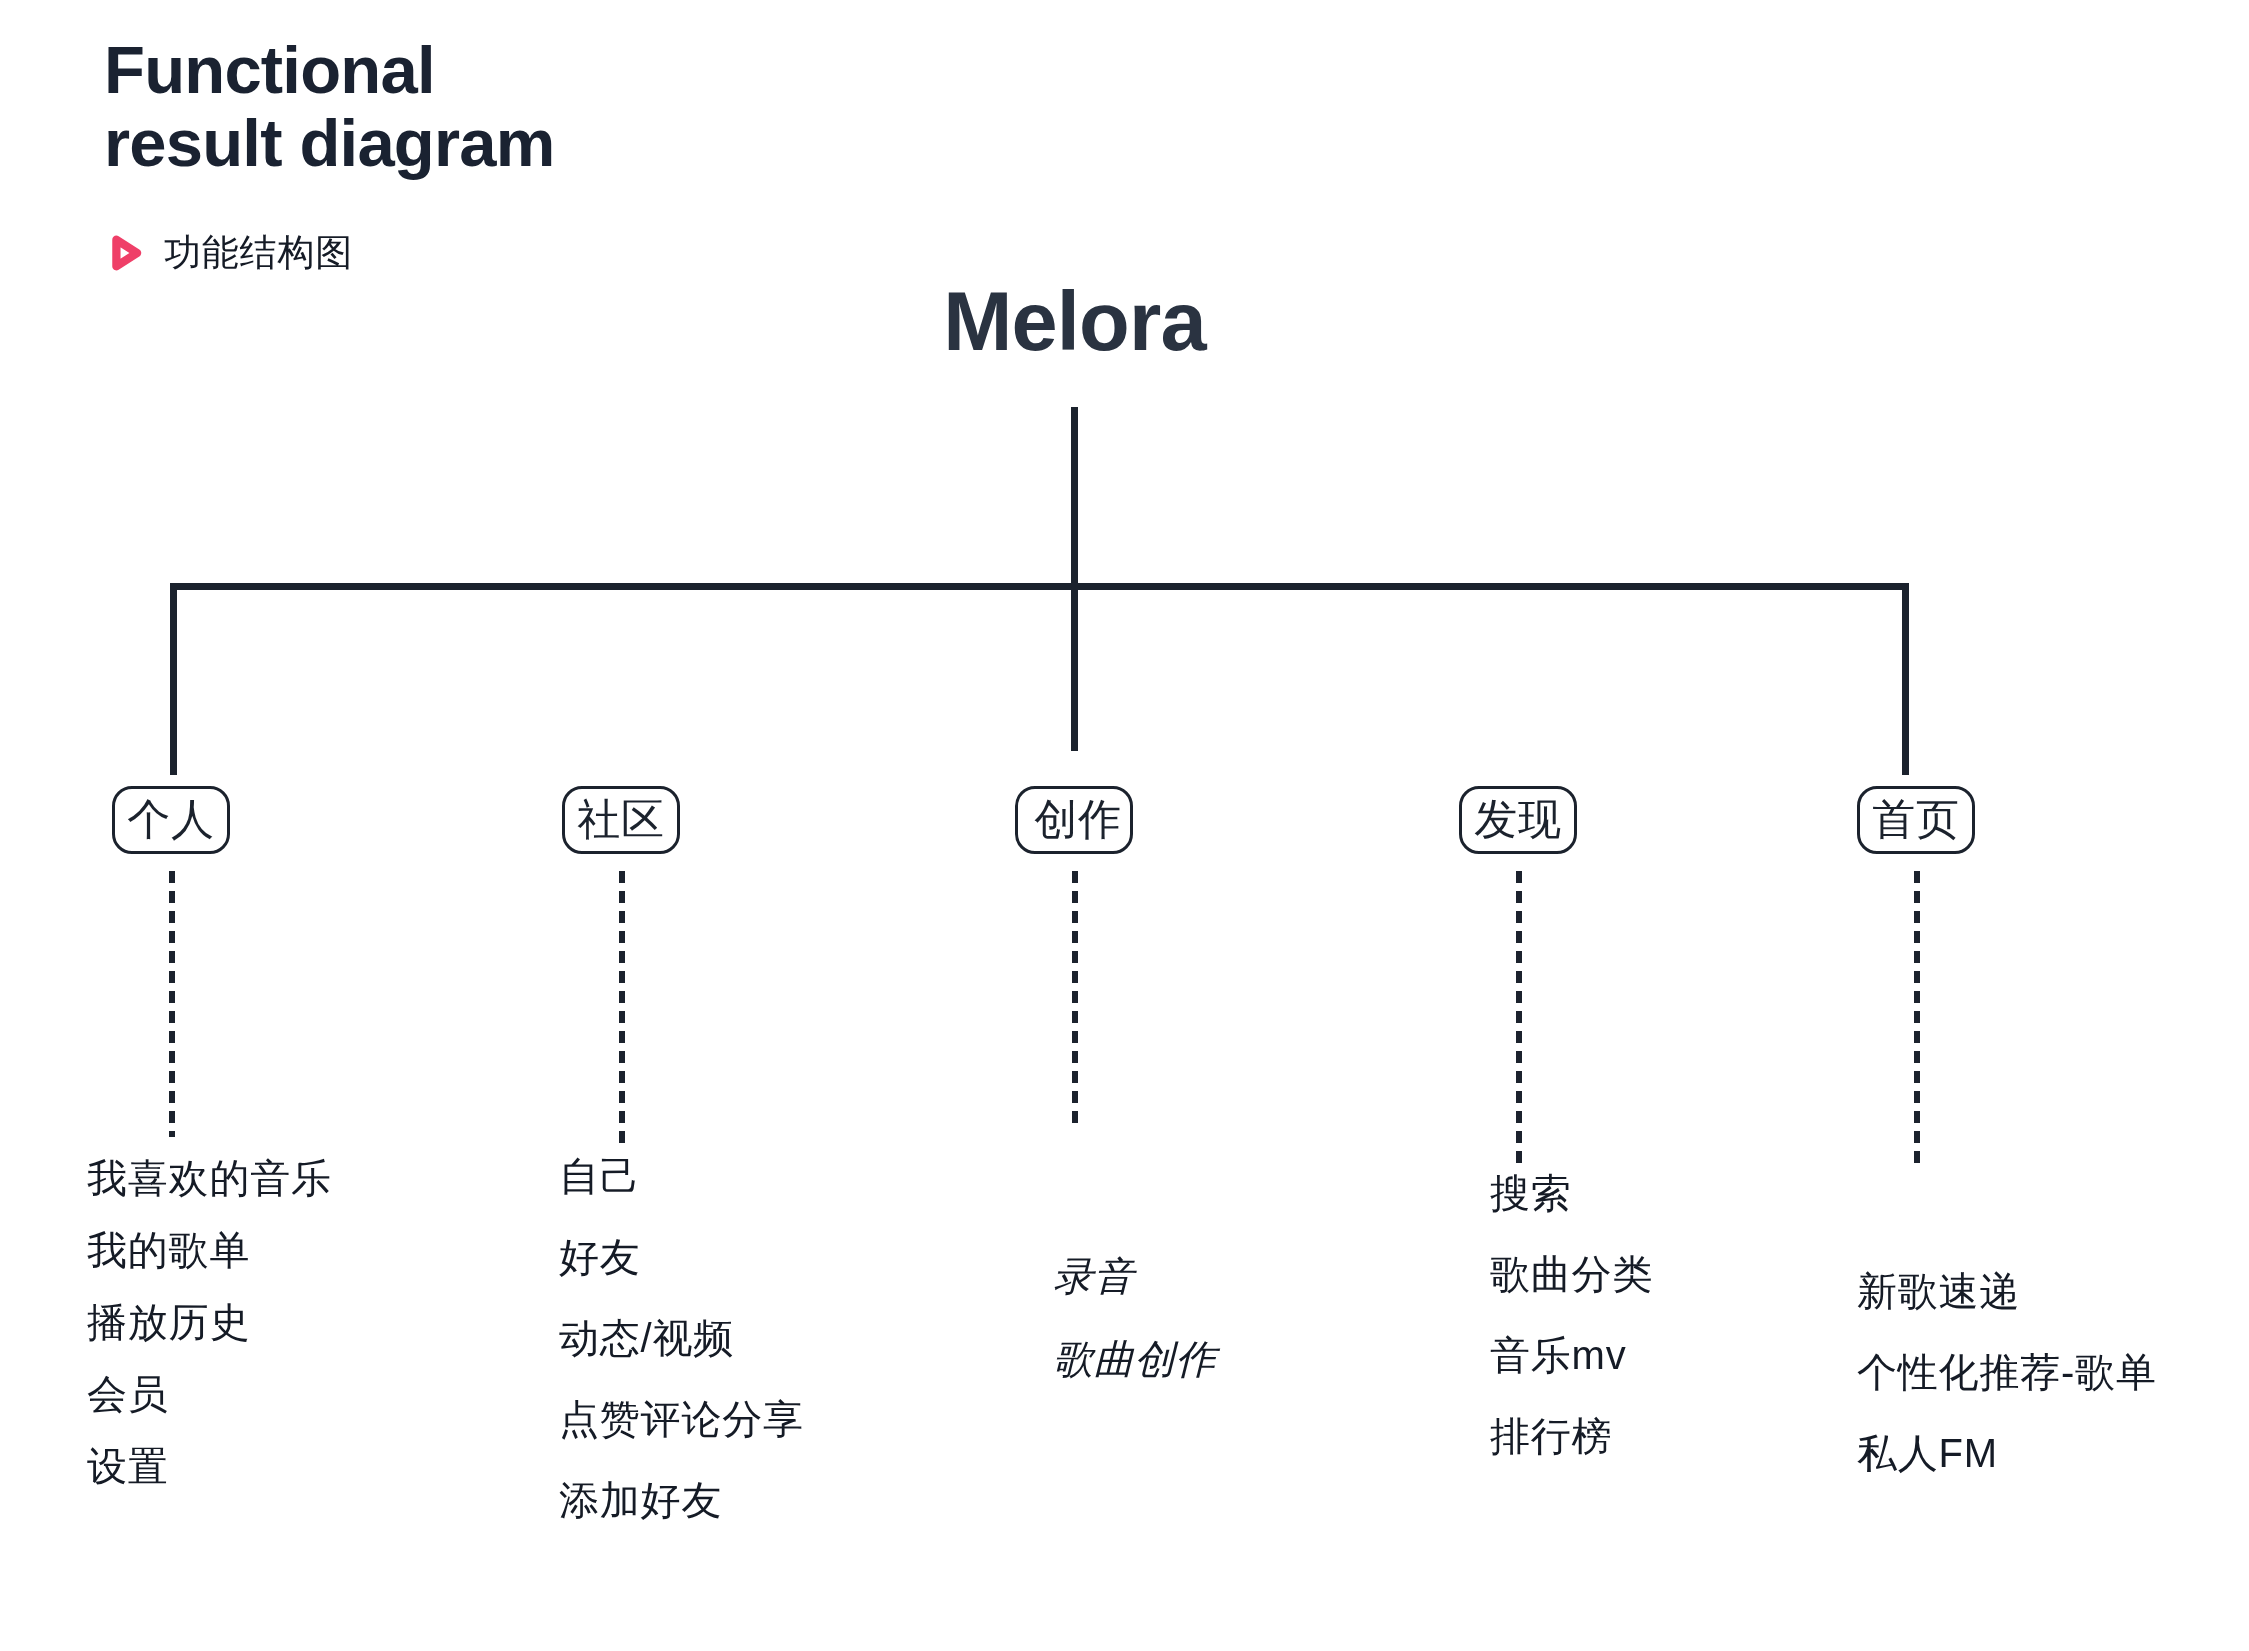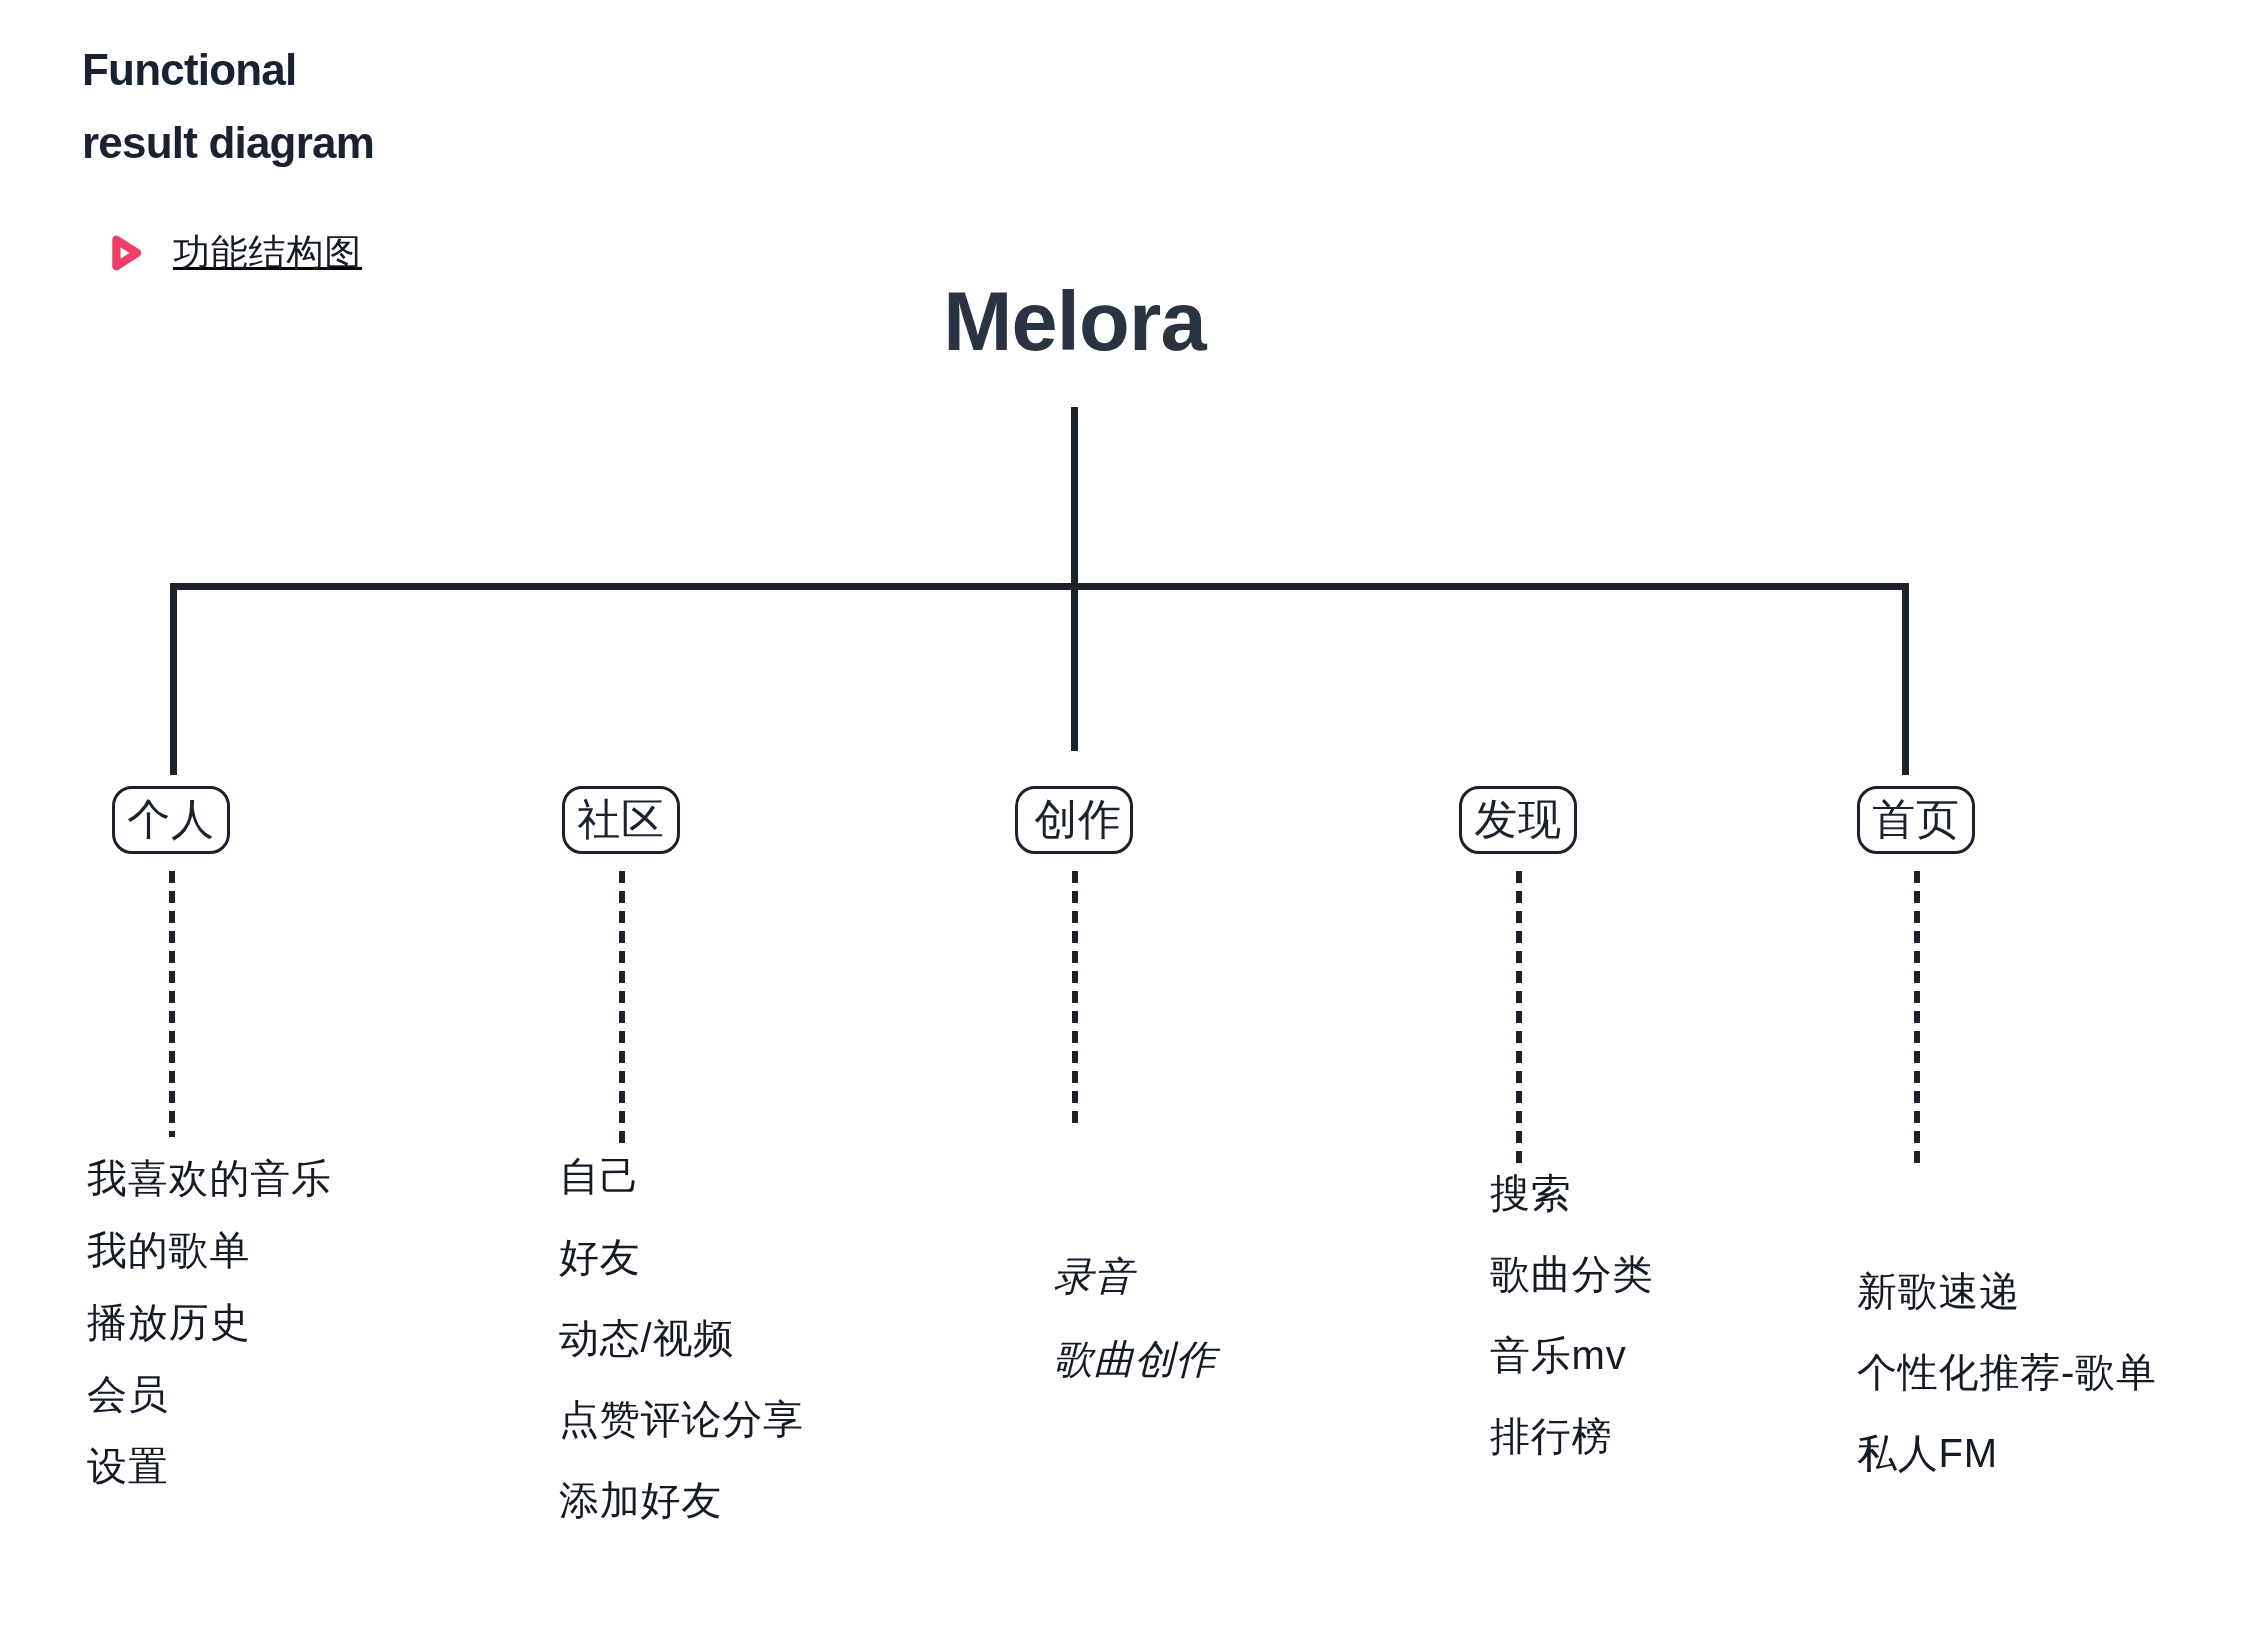--- a/index.html
+++ b/index.html
@@ -14,27 +14,27 @@
   html,body{background:#fff;}
   body{font-family:"Liberation Sans","DejaVu Sans",sans-serif;}
   .canvas{
     position:relative;
     width:2250px;height:1651px;
     background:var(--bg);
     overflow:hidden;
   }
   
   .page-title{
-    position:absolute;left:82px;top:33px;
-    font-size:44px;line-height:73px;font-weight:800;
+    position:absolute;left:104px;top:33px;
+    font-size:67px;line-height:73px;font-weight:800;
     letter-spacing:-0.8px;color:var(--title);
   }
   .legend{
     position:absolute;left:103px;top:223px;
-    display:flex;align-items:center;gap:25px;height:60px;text-decoration:underline;
+    display:flex;align-items:center;gap:16px;height:60px;
   }
   .legend svg{display:block;}
   .legend-label{
     font-size:37px;color:var(--text);letter-spacing:0.8px;
   }
   
   .root-label{
     position:absolute;left:825px;top:274px;width:499px;
     text-align:center;font-size:83px;font-weight:800;
     letter-spacing:-0.8px;color:var(--melora);

